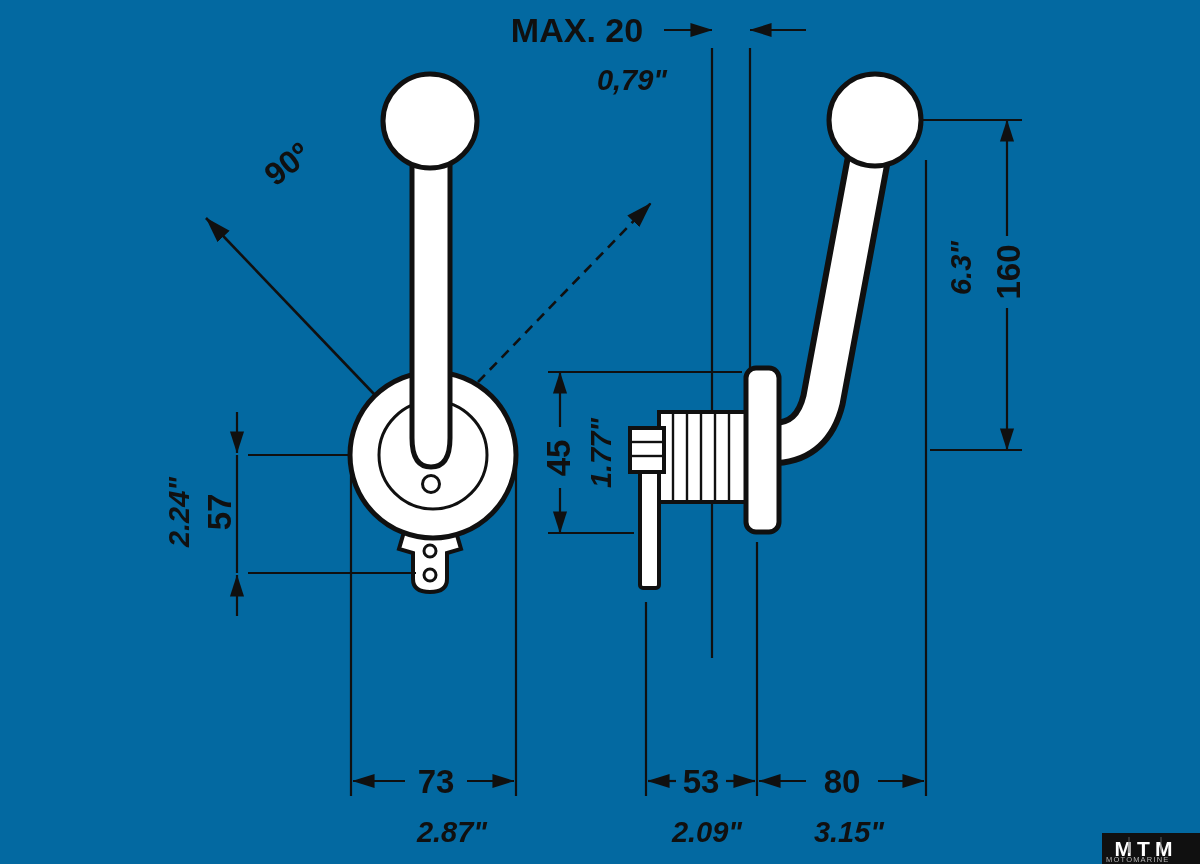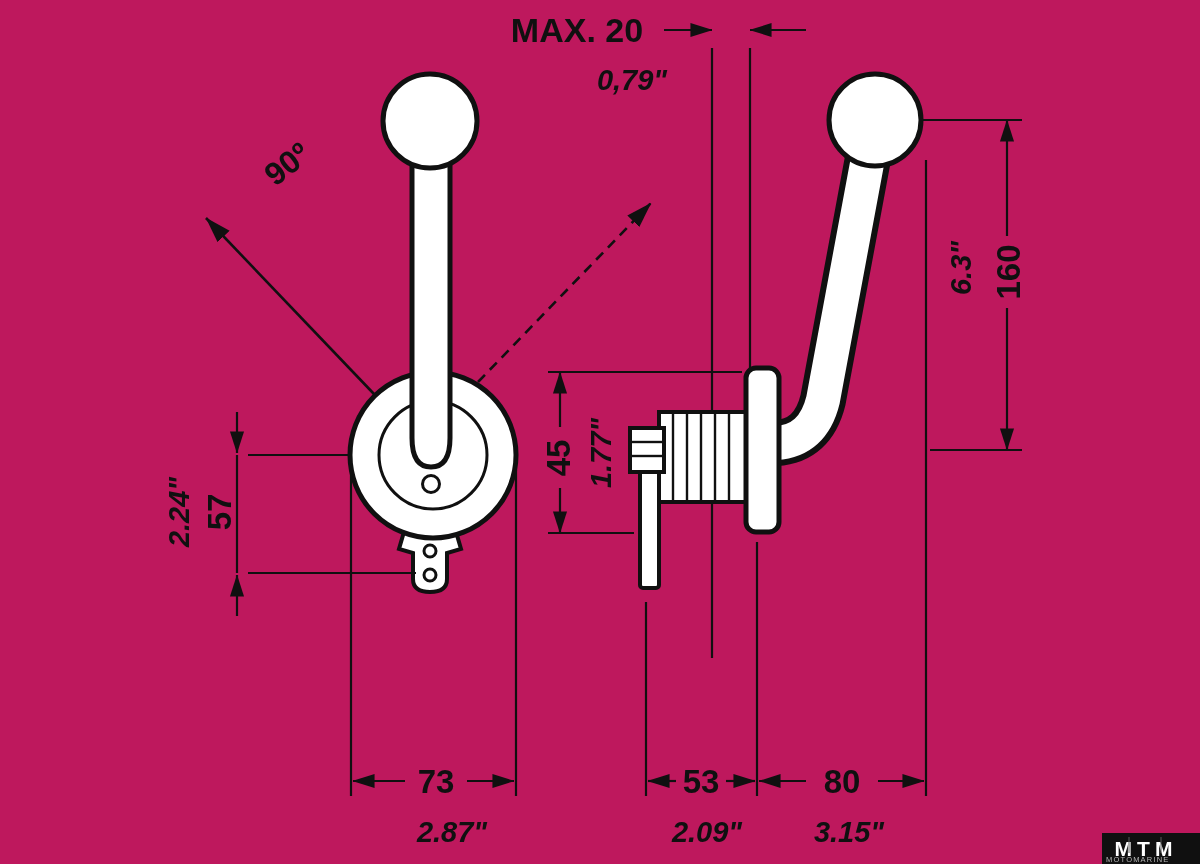--- a/index.html
+++ b/index.html
@@ -1,16 +1,16 @@
 <!DOCTYPE html>
 <html><head>
 <meta charset="utf-8">
 <style>
   html,body{margin:0;padding:0;background:#ffffff;width:1200px;height:864px;overflow:hidden;}
-  .stage{position:relative;width:1200px;height:864px;background:#be185d;}
+  .stage{position:relative;width:1200px;height:864px;background:#0369a1;}
   svg{position:absolute;left:0;top:0;}
   svg text{font-family:"Liberation Sans",sans-serif;fill:#101010;}
   .mm{font-size:33px;font-weight:bold;}
   .inch{font-size:29px;font-weight:bold;font-style:italic;}
   .note{font-size:34px;font-weight:bold;}
   .angle{font-size:32px;font-weight:bold;}
   .shape{fill:#ffffff;stroke:#101010;stroke-width:5;}
   .shape-md{fill:#ffffff;stroke:#101010;stroke-width:4;}
   .detail{fill:none;stroke:#101010;stroke-width:3;}
   .rib{fill:none;stroke:#101010;stroke-width:2.4;}

